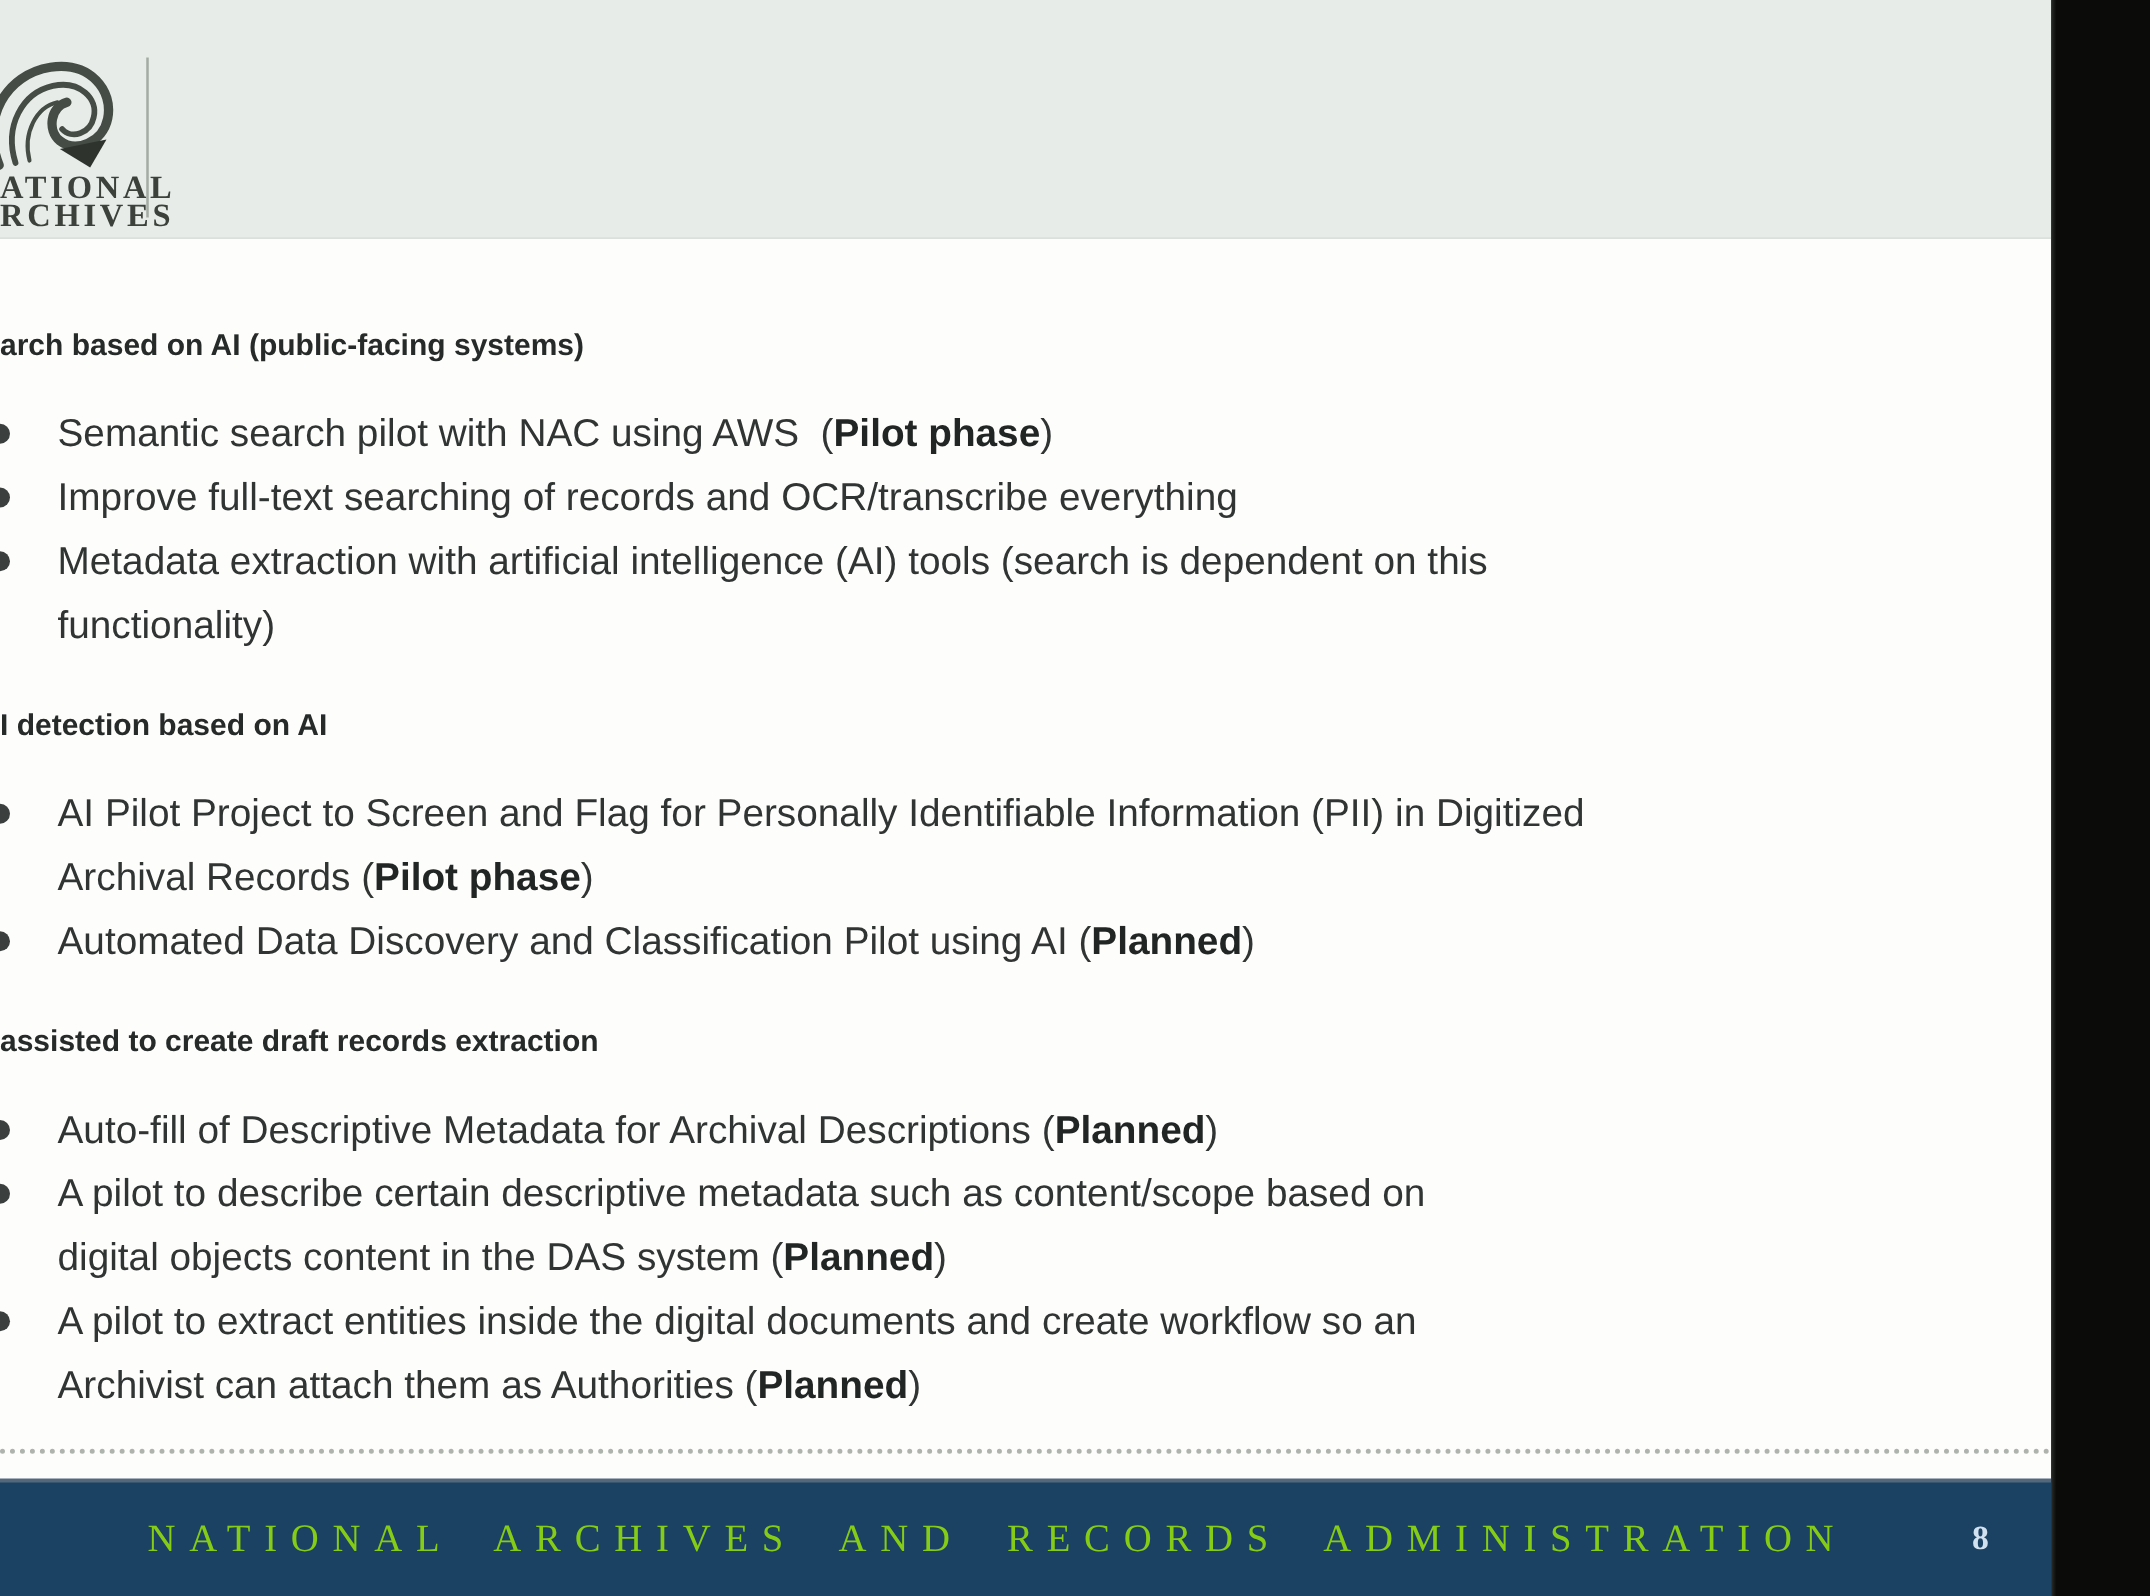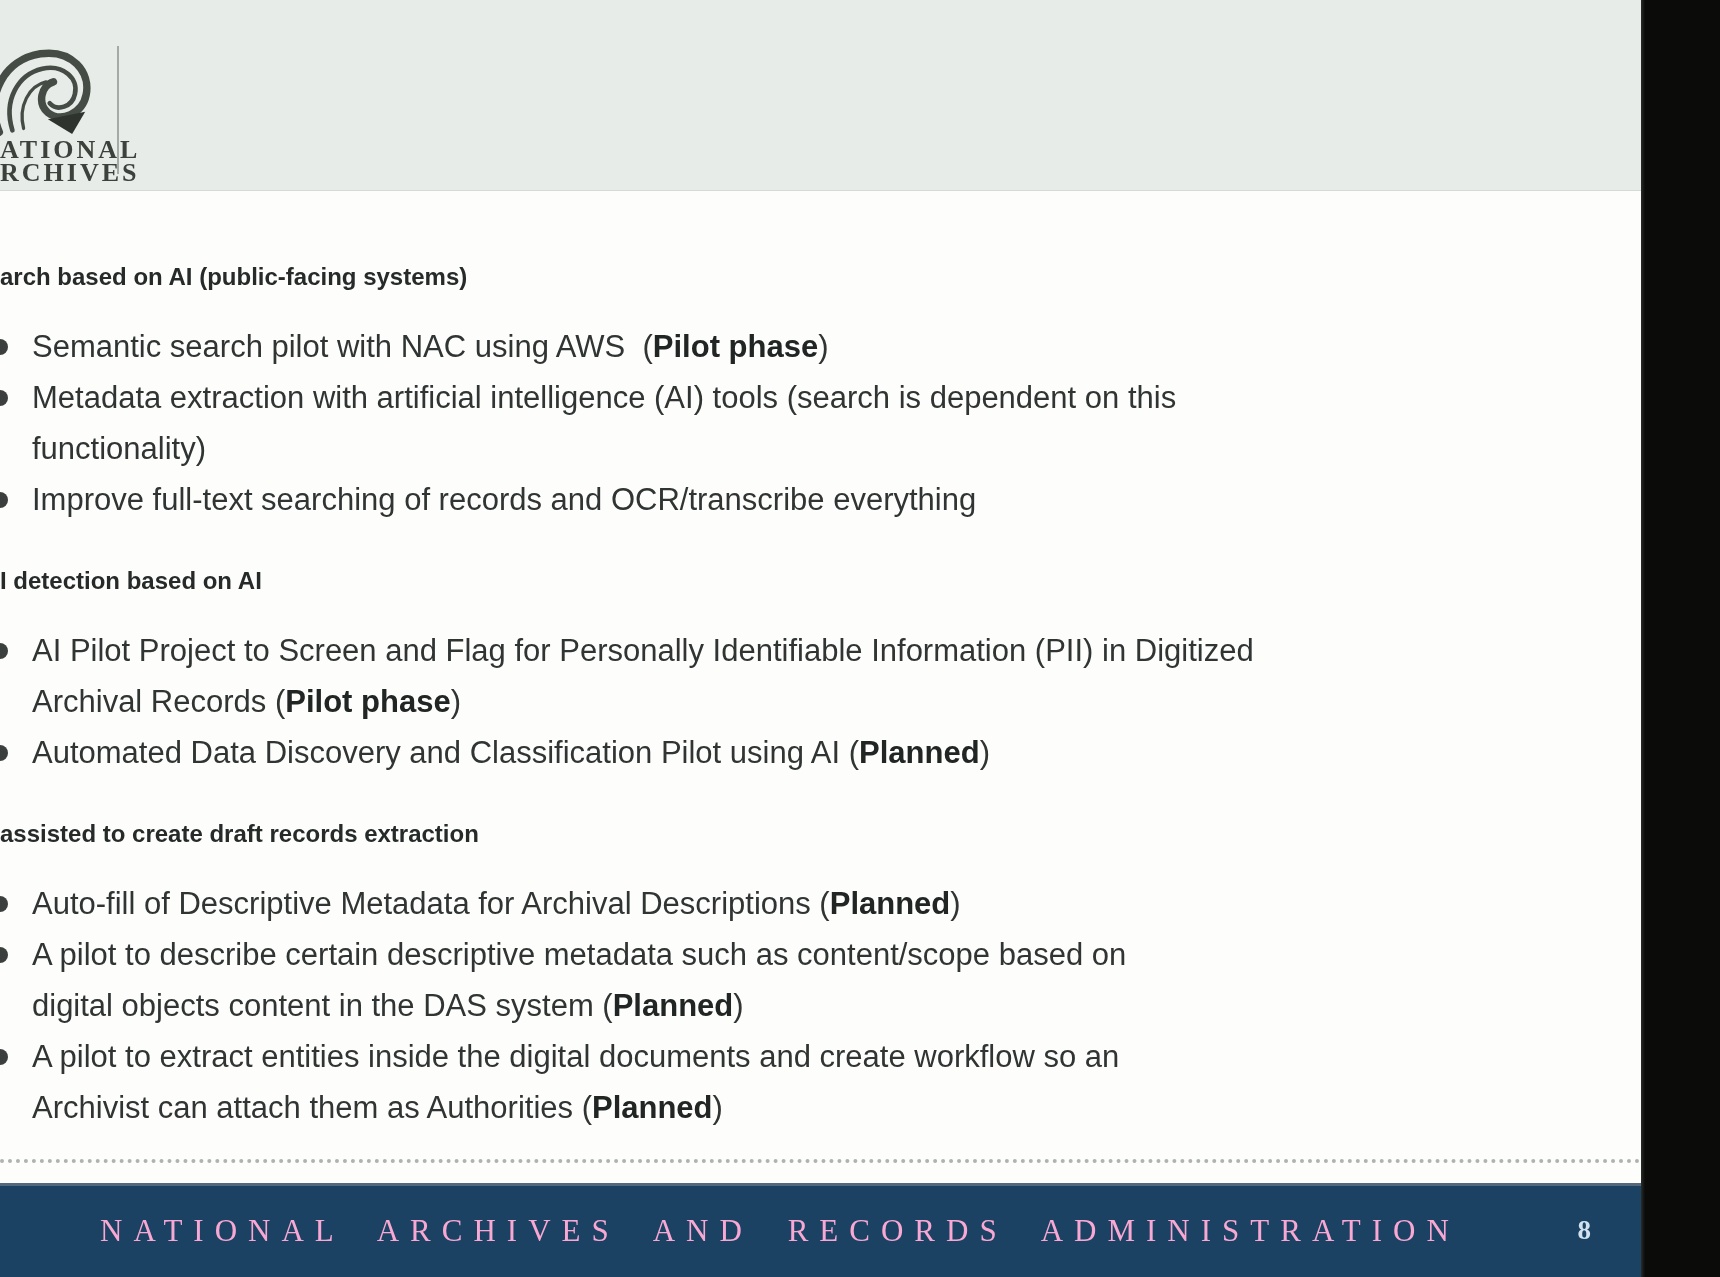--- a/index.html
+++ b/index.html
@@ -91,21 +91,21 @@
   }
   .section-heading:first-child { margin-top: 0; }
   ul.bullets {
     list-style: none;
     margin: 0; padding: 0;
     font-size: 31px;
     line-height: 51px;
   }
   ul.bullets li {
     position: relative;
-    padding-left: 32px;
+    padding-left: 46px;
     white-space: pre-wrap;
   }
   ul.bullets li::before {
     content: "";
     position: absolute;
     left: -8px; top: 18px;
     width: 16px; height: 16px;
     border-radius: 50%;
     background: #3b403f;
   }
@@ -124,28 +124,28 @@
   .footer-bar {
     position: absolute;
     left: 0; top: 1183px;
     width: 1641px;
     height: 94px;
     background: #1c4263;
     border-top: 3px solid #53687a;
   }
   .footer-text {
     position: absolute;
-    left: 0; top: 27px;
+    left: 18px; top: 27px;
     width: 1560px;
     text-align: center;
     font-family: "Liberation Serif", serif;
     font-size: 31px;
     letter-spacing: 11px;
     word-spacing: 16px;
-    color: #f9a8d4;
+    color: #84cc16;
     white-space: nowrap;
   }
   .page-number {
     position: absolute;
     right: 50px; top: 29px;
     font-family: "Liberation Serif", serif;
     font-weight: bold;
     font-size: 27px;
     color: #d2e1f0;
   }
@@ -177,23 +177,23 @@
         <div>RCHIVES</div>
       </div>
       <div class="logo-divider"></div>
     </div>
 
     <div class="slide-body">
       <div id="sections-root">
           <div class="section-heading">arch based on AI (public-facing systems)</div>
           <ul class="bullets">
             <li><span>Semantic search pilot with NAC using AWS  (</span><b>Pilot phase</b><span>)</span></li>
+            <li><span>Improve full-text searching of records and OCR/transcribe everything</span></li>
             <li><span>Metadata extraction with artificial intelligence (AI) tools (search is dependent on this
 functionality)</span></li>
-            <li><span>Improve full-text searching of records and OCR/transcribe everything</span></li>
           </ul>
           <div class="section-heading">I detection based on AI</div>
           <ul class="bullets">
             <li><span>AI Pilot Project to Screen and Flag for Personally Identifiable Information (PII) in Digitized
 Archival Records (</span><b>Pilot phase</b><span>)</span></li>
             <li><span>Automated Data Discovery and Classification Pilot using AI (</span><b>Planned</b><span>)</span></li>
           </ul>
           <div class="section-heading">assisted to create draft records extraction</div>
           <ul class="bullets">
             <li><span>Auto-fill of Descriptive Metadata for Archival Descriptions (</span><b>Planned</b><span>)</span></li>

